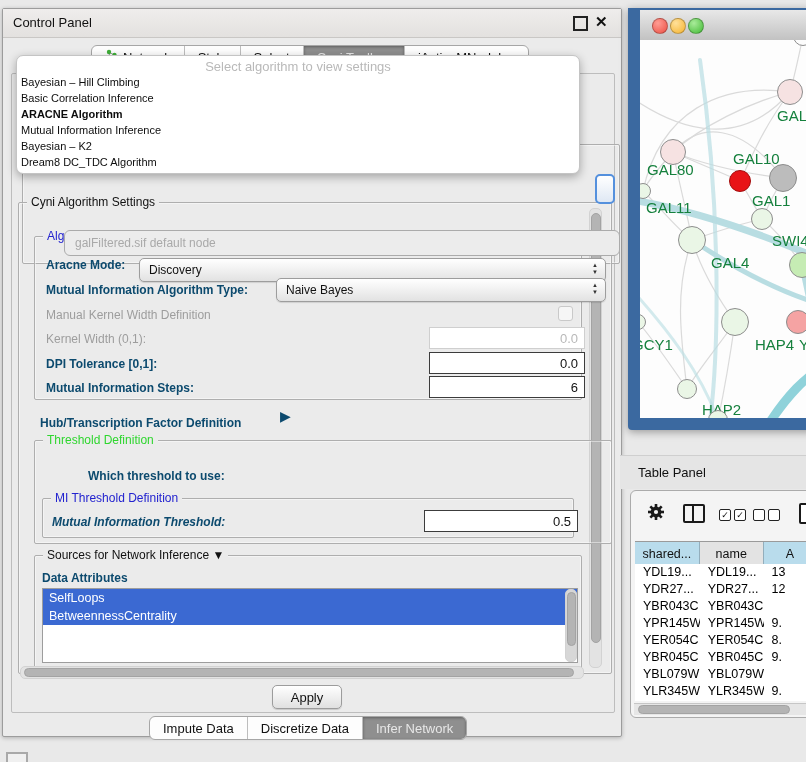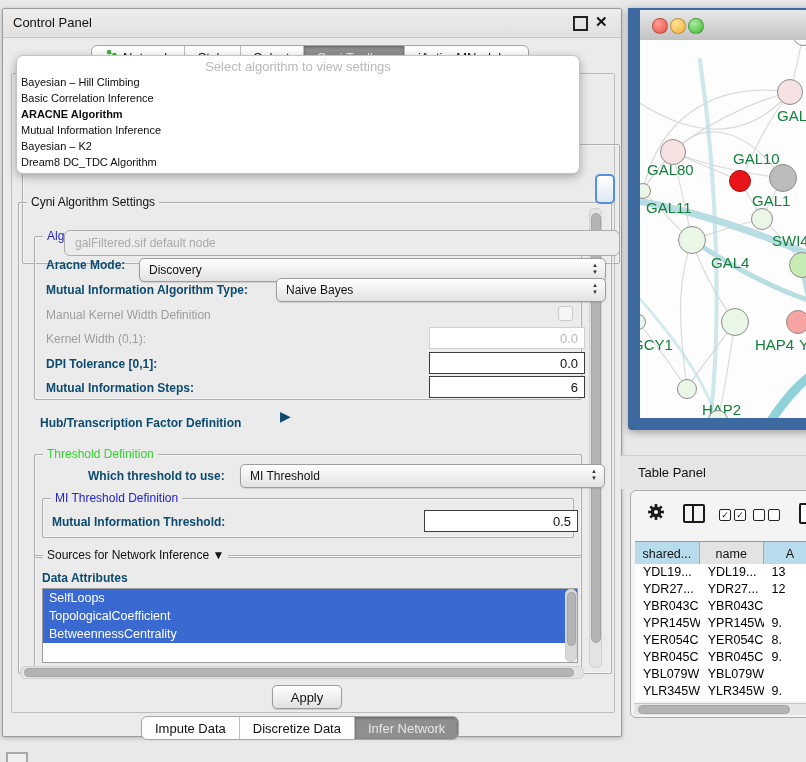--- a/index.html
+++ b/index.html
@@ -18,21 +18,21 @@
   #cp-close{left:592px;top:4px;font-size:15px;font-weight:bold;color:#111;}
 
   
   .tabbar{display:inline-flex;align-items:stretch;background:#fdfdfd;border:1px solid #a6a6a6;
           border-radius:6px;overflow:hidden;height:22px;}
   .tabbar .tab{display:flex;align-items:center;gap:5px;padding:0 13px;font-size:13px;color:#111;
                border-right:1px solid #bdbdbd;background:transparent;white-space:nowrap;}
   .tabbar .tab:last-child{border-right:none;}
   .tabbar .tab.sel{background:#8f8f8f;color:#e7e7e7;box-shadow:inset 0 1px 3px rgba(0,0,0,.35);}
   #top-tabs{left:88px;top:36px;}
-  #bottom-tabs{left:138px;top:707px;}
+  #bottom-tabs{left:146px;top:707px;}
 
   
   #content-pane{left:8px;top:64px;width:602px;height:638px;border:1px solid #bdbdbd;
                 background:#ebebeb;border-radius:2px;}
 
   
   .group{position:absolute;border:1px solid #aeaeae;border-radius:2px;
          box-shadow:inset 0 0 0 1px rgba(255,255,255,.45);}
   .gtitle{position:absolute;top:-8px;left:8px;background:#ebebeb;padding:0 4px;font-size:12px;
           color:#111;white-space:nowrap;}
@@ -188,49 +188,41 @@
       <span>0.0</span>
     </div>
     <span class="lbl bold" style="left:34px;top:307px;">Mutual Information Steps:</span>
     <div class="tfield" style="left:417px;top:302px;width:142px;height:20px;">
       <span>6</span>
     </div>
 
     <span class="lbl bold" style="left:28px;top:342px;">Hub/Transcription Factor Definition</span>
     <span class="lbl" style="left:268px;top:334px;font-size:14px;">▶</span>
 
-    <div class="group" style="left:22px;top:380px;width:546px;height:102px;">
+    <div class="group" style="left:22px;top:366px;width:546px;height:102px;padding-left:30px;">
       <span class="gtitle green">Threshold Definition</span>
     </div>
     <span class="lbl bold" style="left:76px;top:395px;">Which threshold to use:</span>
-    <div class="combo" style="left:228px;top:390px;width:332px;">
-      <span>MI Threshold</span>
-      <span class="arrows">
-          <span>▲</span>
-          <span>▼</span>
-        </span>
-    </div>
     <div class="group" style="left:30px;top:424px;width:530px;height:38px;">
       <span class="gtitle blue">MI Threshold Definition</span>
     </div>
-    <span class="lbl bold" style="left:40px;top:441px;">Mutual Information Threshold:</span>
+    <span class="lbl bold" style="left:40px;top:441px;font-style:italic;">Mutual Information Threshold:</span>
     <div class="tfield" style="left:412px;top:436px;width:140px;height:20px;">
       <span>0.5</span>
     </div>
 
     <div class="group" style="left:22px;top:481px;width:546px;height:112px;">
       <span class="gtitle">
         <span>Sources for Network Inference</span>
         <span>▼</span>
       </span>
     </div>
     <span class="lbl bold" style="left:30px;top:497px;">Data Attributes</span>
     <div id="attr-listbox" class="abs" style="left:30px;top:514px;">
         <div class="attr-item">SelfLoops</div>
-        <div class="attr-item">TopologicalCoefficient</div>
         <div class="attr-item">BetweennessCentrality</div>
       </div>
     <div class="vtrack" style="left:553px;top:515px;width:10px;height:71px;background:#d7d7d7;">
       <div class="vthumb" style="left:1px;top:2px;width:7px;height:52px;"></div>
     </div>
     <div class="htrack" style="left:8px;top:592px;width:562px;height:11px;">
       <div class="hthumb" style="left:3px;top:1px;width:548px;height:7px;"></div>
     </div>
 
     <div class="btn" style="left:260px;top:611px;width:68px;height:22px;">Apply</div>

